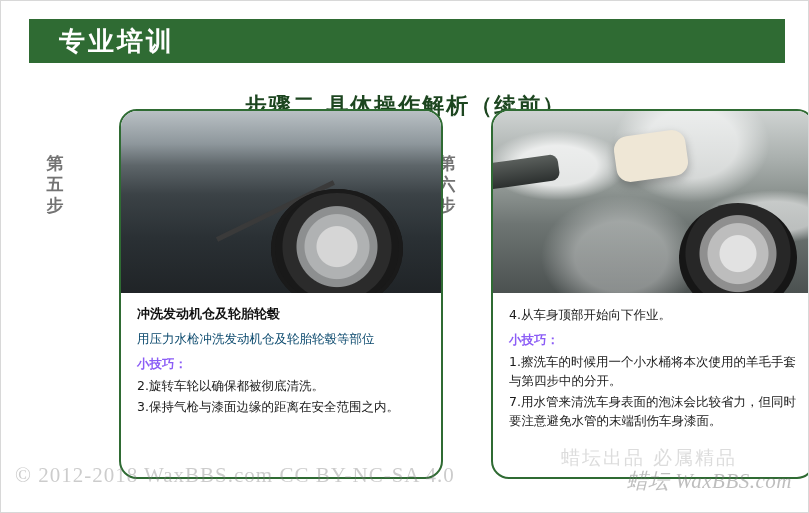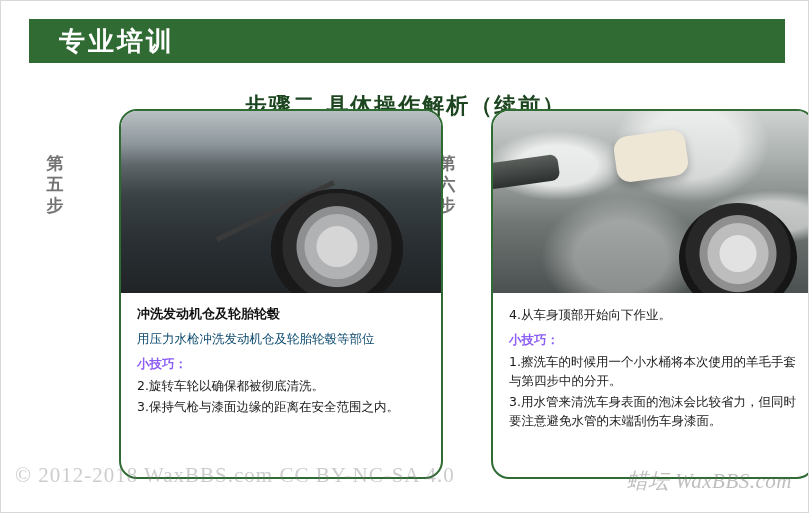--- a/index.html
+++ b/index.html
@@ -273,20 +273,21 @@
 
   <div class="panel" id="panel-right">
     <div class="photo photo-right">
       <div class="hose"></div>
       <div class="sponge"></div>
     </div>
     <div class="panel-text">
       <div class="panel-item">4.从车身顶部开始向下作业。</div>
       <div class="panel-sub">小技巧：</div>
       <div class="panel-item">1.擦洗车的时候用一个小水桶将本次使用的羊毛手套与第四步中的分开。</div>
-      <div class="panel-item">3.用水管来清洗车身表面的泡沫会比较省力，但同时要注意避免水管的末端刮伤车身漆面。</div>
+      <div class="panel-item">7.用水管来清洗车身表面的泡沫会比较省力，但同时要注意避免水管的末端刮伤车身漆面。</div>
     </div>
   </div>
 
+  <div class="watermark-center">蜡坛出品 必属精品</div>
   <div class="watermark-bottom">© 2012-2018 WaxBBS.com CC BY-NC-SA 4.0</div>
   <div class="watermark-brand">蜡坛 WaxBBS.com</div>
 
 </div>
 
 </body></html>

